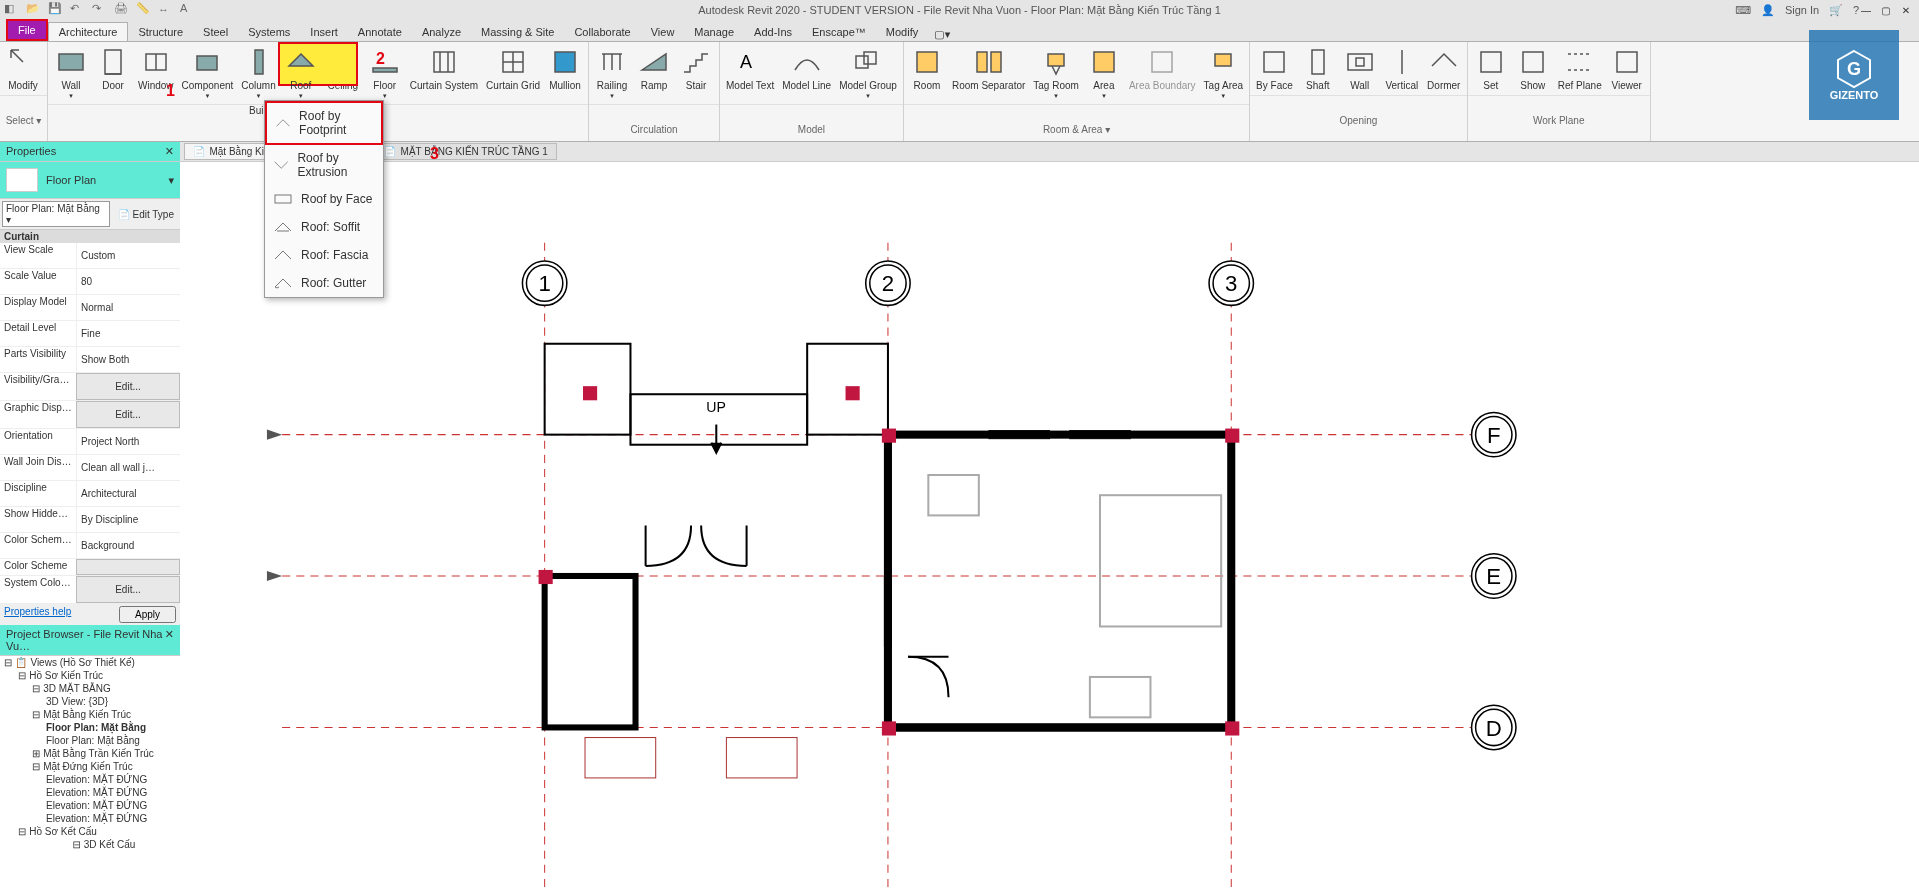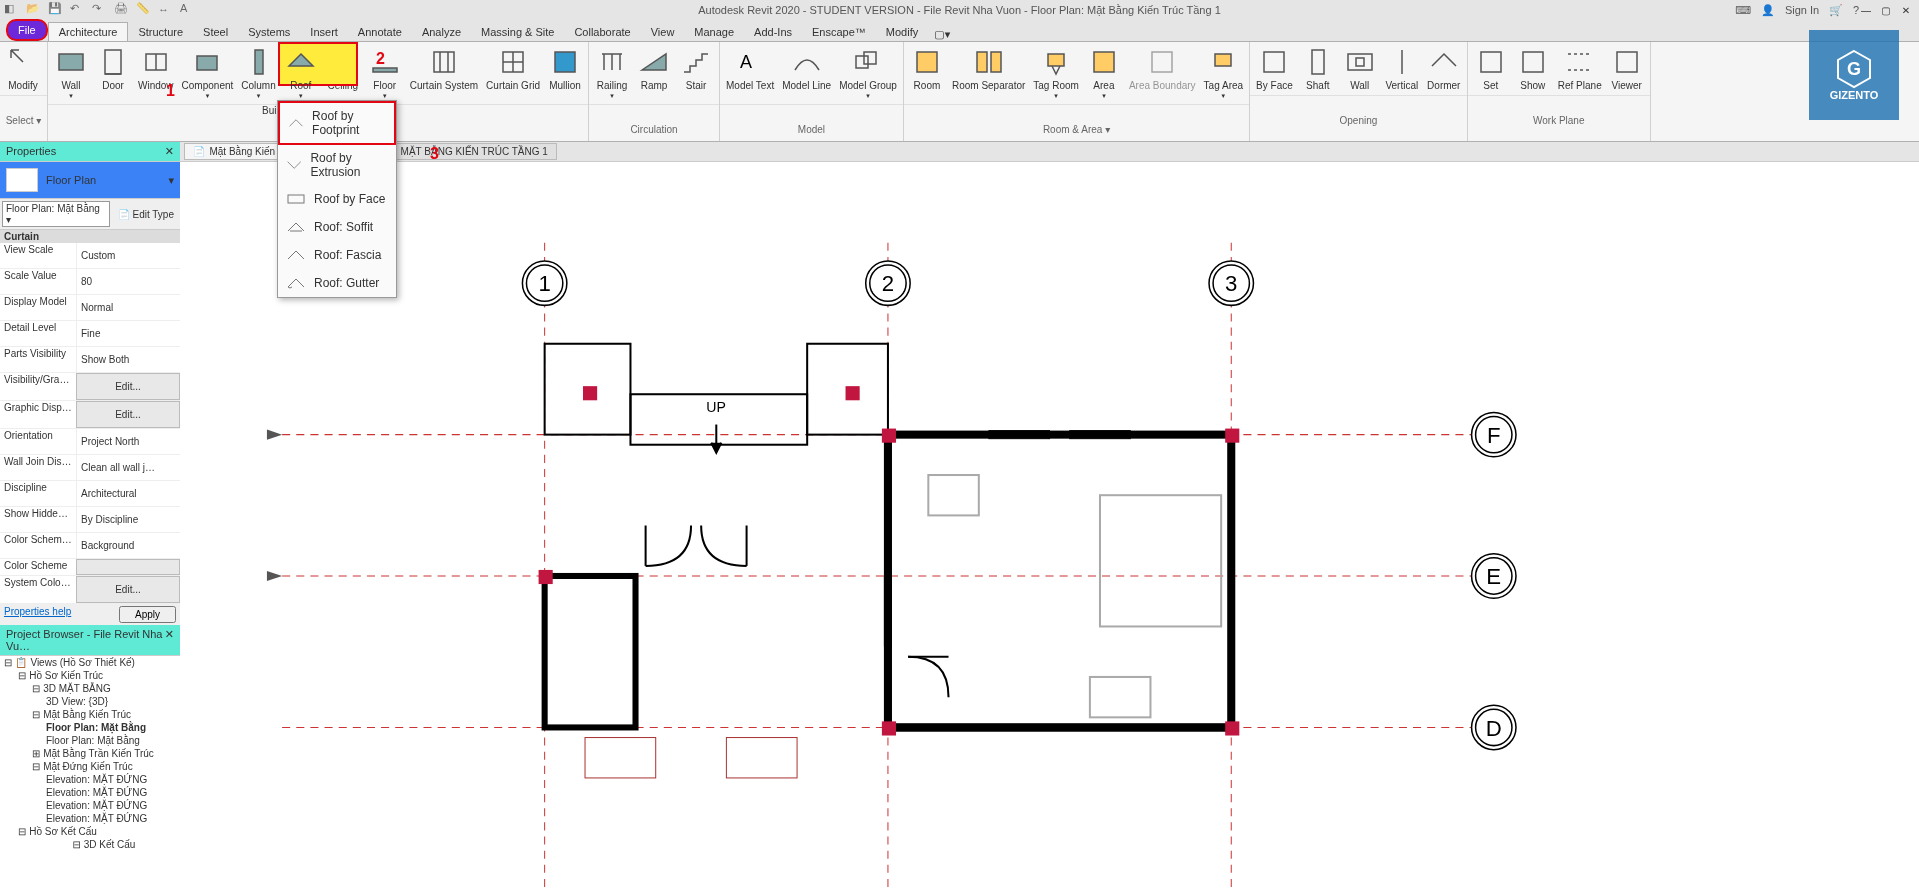--- a/index.html
+++ b/index.html
@@ -7,45 +7,45 @@
 
 .qat { height:20px; background:#e5e5e5; display:flex; align-items:center; padding:0 4px; gap:6px; position:relative; }
 .qat .icon { width:16px; height:16px; opacity:.7; }
 .title-center { position:absolute; left:50%; transform:translateX(-50%); font-size:11px; color:#555; }
 .title-right { position:absolute; right:60px; display:flex; gap:10px; align-items:center; color:#555; }
 .win-btns { position:absolute; right:4px; display:flex; gap:2px; }
 .win-btns span { width:18px; height:16px; display:flex; align-items:center; justify-content:center; font-size:10px; }
 
 .tabs { height:22px; background:#e5e5e5; display:flex; align-items:flex-end; padding-left:6px; border-bottom:1px solid #b0b0b0; position:relative; }
 .tab { padding:3px 10px; font-size:11px; cursor:pointer; }
-.tab.file { background:#6d28d9; color:#fff;border-radius:10px; }
+.tab.file { background:#a21caf; color:#fff; }
 .tab.active { background:#f5f5f5; border:1px solid #b0b0b0; border-bottom:none; }
 .tab-highlight-red { border:2px solid #e30613; }
 
 .ribbon { height:100px; background:#f5f5f5; border-bottom:1px solid #b0b0b0; display:flex; position:relative; }
 .ribbon-panel { border-right:1px solid #d0d0d0; display:flex; flex-direction:column; }
 .ribbon-row { display:flex; flex:1; align-items:stretch; padding:2px; }
 .ribbon-btn { display:flex; flex-direction:column; align-items:center; justify-content:flex-start; padding:2px 4px; min-width:38px; cursor:pointer; position:relative; }
 .ribbon-btn.big .ri { width:32px; height:32px; margin-bottom:2px; }
 .ribbon-btn.big { min-width:42px; }
 .ribbon-btn .lbl { font-size:10px; text-align:center; line-height:11px; }
 .ribbon-btn .arrow { font-size:7px; margin-top:1px; }
 .panel-title { text-align:center; font-size:10px; color:#666; padding:19px 0; border-top:1px solid #e0e0e0; flex-shrink:0; }
 .highlight-roof { background:#ffeb3b; border:2px solid #e30613; position:absolute; z-index:5; }
 .red-num { position:absolute; color:#e30613; font-weight:bold; font-size:16px; z-index:10; }
 
-.dropdown { position:absolute; left:277px; top:100px; width:120px; background:#fafafa; border:1px solid #999; box-shadow:2px 2px 6px rgba(0,0,0,.3); z-index:100; }
+.dropdown { position:absolute; left:264px; top:100px; width:120px; background:#fafafa; border:1px solid #999; box-shadow:2px 2px 6px rgba(0,0,0,.3); z-index:100; }
 .dd-item { display:flex; align-items:center; padding:6px 8px; gap:8px; cursor:pointer; font-size:12px; }
 .dd-item.sel { border:2px solid #e30613; }
 .dd-icon { width:20px; height:16px; }
 
 .main { display:flex; height:calc(100% - 142px); }
 .left { width:180px; display:flex; flex-direction:column; background:#efefef; }
 .props-hdr, .browser-hdr { font-size:11px; padding:3px 6px; background:#5eead4; border-bottom:1px solid #ccc; display:flex; justify-content:space-between; }
-.props-type { display:flex; align-items:center; padding:6px; gap:8px; background:#3b82f6; border-bottom:1px solid #ccc; }
+.props-type { display:flex; align-items:center; padding:6px; gap:8px; background:#5eead4; border-bottom:1px solid #ccc; }
 .type-icon { width:32px; height:24px; background:#fff; border:1px solid #ccc; }
 .props-bar { display:flex; padding:2px; gap:4px; background:#efefef; border-bottom:1px solid #ccc; }
 .props-bar .sel { flex:1; font-size:10px; border:1px solid #999; padding:1px 3px; background:#fff; }
 .props-bar .et { font-size:10px; padding:1px 4px; display:flex; align-items:center; gap:2px; }
 .props-grid { flex-shrink:0; background:#fff; font-size:10px; overflow:hidden; }
 .pg-section { background:#dcdcdc; padding:1px 4px; font-weight:bold; }
 .pg-row { display:flex; border-bottom:1px solid #eee; }
 .pg-row .k { width:76px; padding:1px 4px; white-space:nowrap; overflow:hidden; text-overflow:ellipsis; }
 .pg-row .v { flex:1; padding:7px 4px; border-left:1px solid #eee; background:#fff; white-space:nowrap; overflow:hidden; text-overflow:ellipsis; }
 .pg-row .v.btn { background:#e8e8e8; text-align:center; border:1px solid #bbb; }

